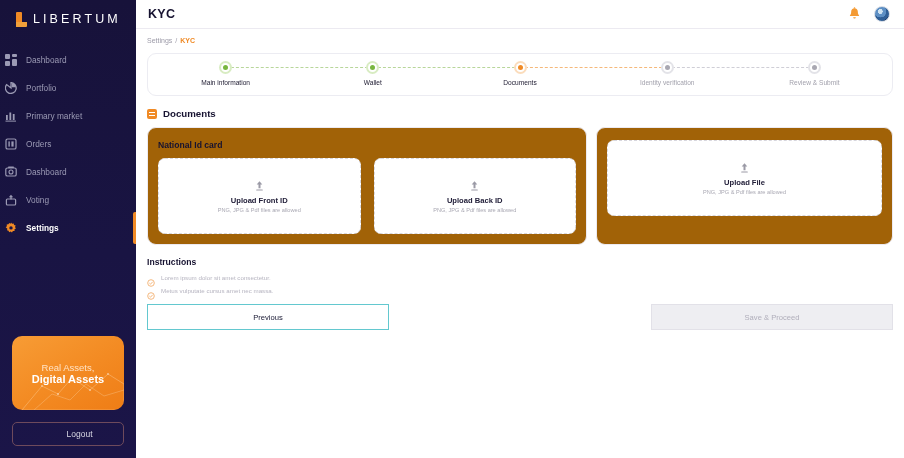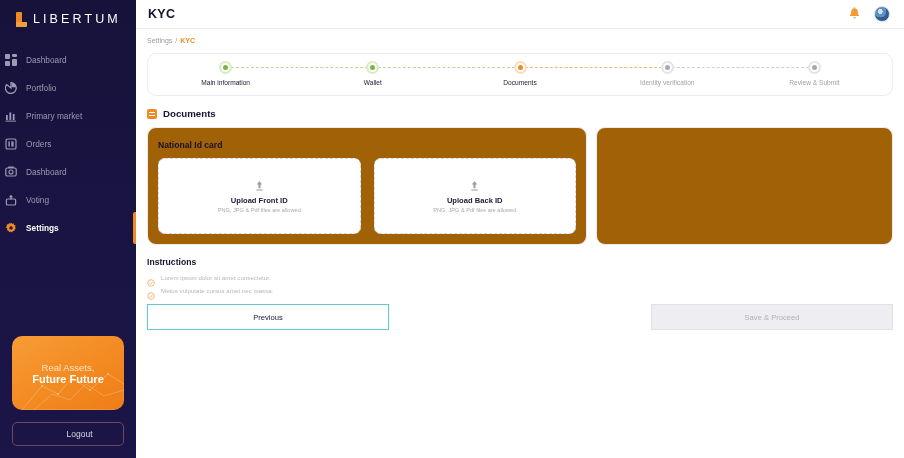--- a/index.html
+++ b/index.html
@@ -277,21 +277,21 @@
     <div class="promo">
       <svg viewBox="0 0 112 46">
         <path d="M10 46 L30 22 L46 30 L60 14 L78 26 L96 10 L112 20 L112 46 Z" fill="none" stroke="#ffd9a8" stroke-width="0.7"></path>
         <path d="M22 46 L40 30 L58 36 L74 20 L92 32 L112 26" fill="none" stroke="#ffe6c4" stroke-width="0.5"></path>
         <circle cx="46" cy="30" r="1" fill="#fff"></circle>
           <circle cx="78" cy="26" r="1" fill="#fff"></circle>
         <circle cx="30" cy="22" r="0.9" fill="#fff"></circle>
           <circle cx="96" cy="10" r="0.9" fill="#fff"></circle>
       </svg>
       <span class="promo-l1">Real Assets,</span>
-      <span class="promo-l2">Future Future</span>
+      <span class="promo-l2">Digital Assets</span>
     </div>
 
     <div class="logout">
       <span>Logout</span>
     </div>
   </aside>
 
   <section class="main">
 
     <header class="topbar">
@@ -381,20 +381,32 @@
                   <rect x="3.2" y="9.6" width="6.6" height="1" rx="0.5" fill="#9b9aa6"></rect>
                 </svg>
             </span>
             <span class="dz-title">Upload Back ID</span>
             <span class="dz-sub">PNG, JPG &amp; Pdf files are allowed</span>
           </div>
         </div>
       </div>
 
       <div class="card narrow">
+        <div class="drops">
+          <div class="dropzone">
+            <span class="dz-icon">
+              <svg viewBox="0 0 13 13" width="13" height="13">
+                  <path d="M6.5 1.3 L9.3 4.4 H7.5 V8.3 H5.5 V4.4 H3.7 Z" fill="#9b9aa6"></path>
+                  <rect x="3.2" y="9.6" width="6.6" height="1" rx="0.5" fill="#9b9aa6"></rect>
+                </svg>
+            </span>
+            <span class="dz-title">Upload File</span>
+            <span class="dz-sub">PNG, JPG &amp; Pdf files are allowed</span>
+          </div>
+        </div>
       </div>
     </div>
 
     <div class="instructions">
       <h4>Instructions</h4>
       <div class="ins-item">
         <span class="ins-check">
           <svg viewBox="0 0 8 8" width="8" height="8">
               <circle cx="4" cy="4" r="3.3" fill="none" stroke="#f3b070" stroke-width="0.9"></circle>
               <path d="M2.4 4.1 L3.5 5.2 L5.7 2.8" fill="none" stroke="#f3b070" stroke-width="0.9"></path>

